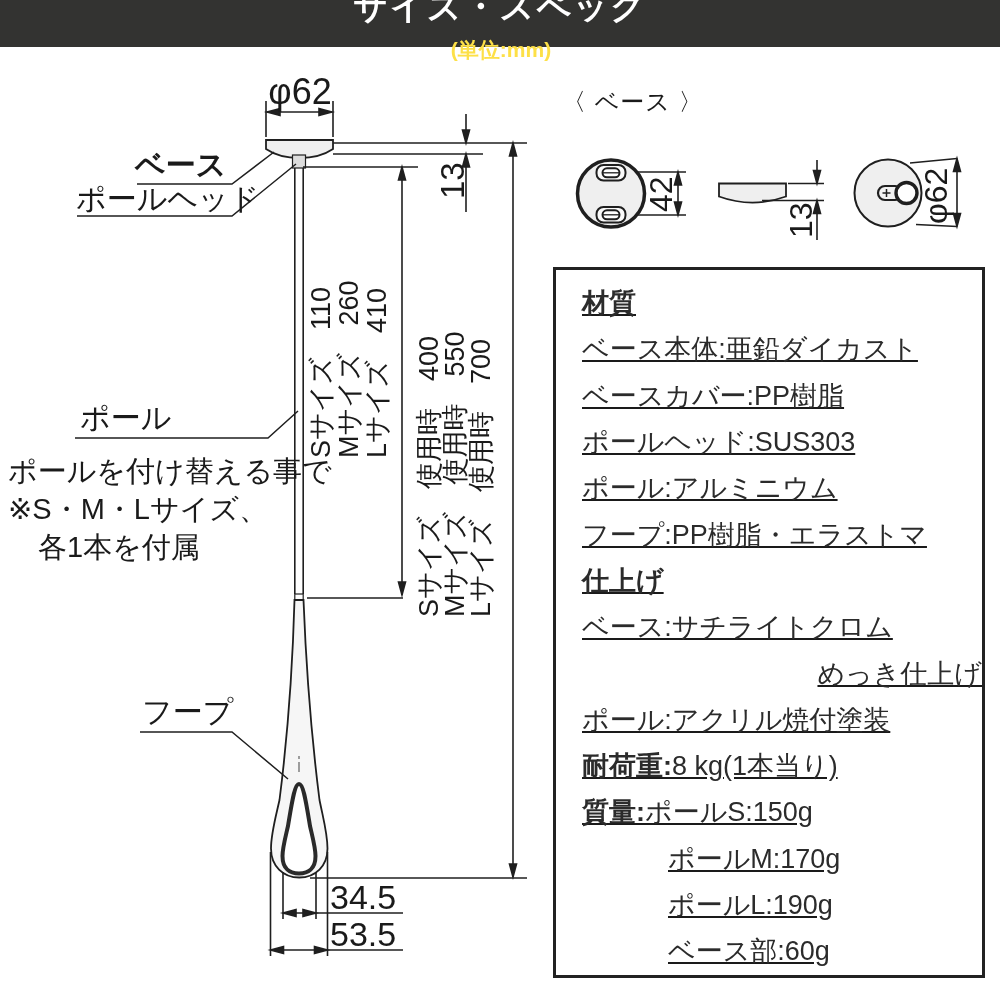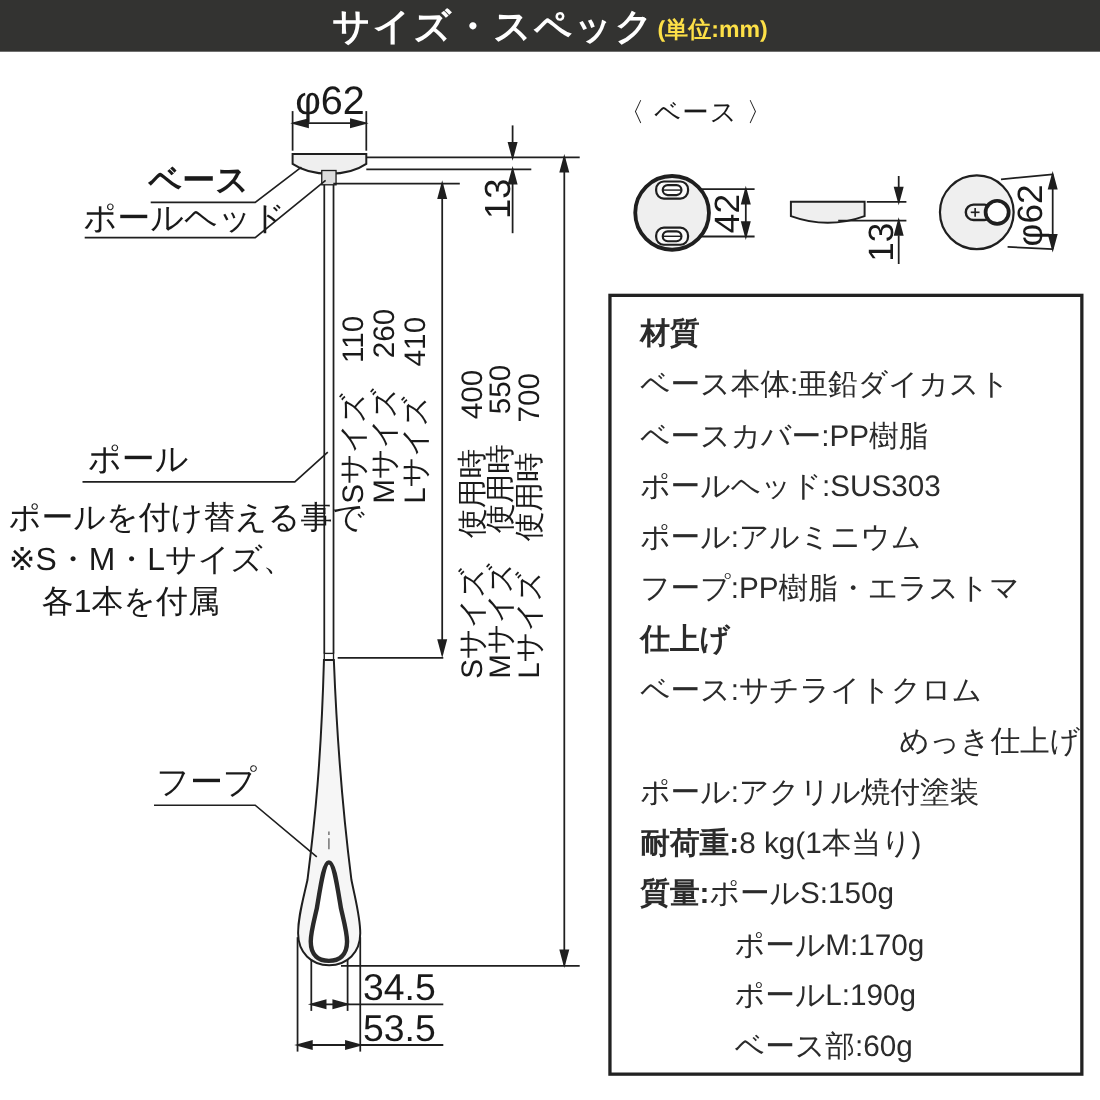--- a/index.html
+++ b/index.html
@@ -1,33 +1,33 @@
 <!DOCTYPE html>
 <html><head>
 <meta charset="utf-8">
 <style>
   html,body{margin:0;padding:0;}
   body{width:1000px;height:1000px;position:relative;background:#fff;overflow:hidden;
        font-family:"Liberation Sans","DejaVu Sans",sans-serif;color:#1a1a1a;}
   .abs{position:absolute;}
   
-  #header{left:0;top:0;width:1000px;height:47px;display:flex;align-items:center;justify-content:center;}
+  #header{left:0;top:0;width:1000px;height:47px;display:flex;align-items:center;justify-content:center;flex-direction:column;}
   #header .t1{color:#fff;font-size:34px;font-weight:bold;letter-spacing:2px;}
   #header .t2{color:#fde047;font-size:21px;font-weight:bold;margin-left:2px;padding-top:6px;}
   
   #draw{left:0;top:0;width:1000px;height:1000px;}
   svg text{font-family:"Liberation Sans","DejaVu Sans",sans-serif;fill:#1a1a1a;}
   
   .lbl{font-size:30px;line-height:1;white-space:nowrap;}
   #note{left:8px;top:452px;font-size:29px;line-height:38px;white-space:nowrap;}
   #note .ind{margin-left:30px;}
   #bv-title{left:562px;top:86px;font-size:24px;letter-spacing:1px;white-space:nowrap;}
   
   #spec{left:553px;top:267px;width:432px;height:711px;border:3px solid #222;
-        box-sizing:border-box;padding:10px 0 0 26px;background:#fff;}
+        box-sizing:border-box;padding:10px 0 0 26px;background:#fff;text-decoration:underline;}
   .spec-row{height:46.3px;font-size:27px;color:#2b2b2b;display:flex;align-items:center;white-space:nowrap;}
   .spec-row .b{font-weight:bold;}
   .ind1{padding-left:112px;justify-content:flex-end;}
   .ind2{padding-left:86px;}
 </style>
 </head>
 <body>
 
 <svg id="draw" class="abs" viewBox="0 0 1000 1000" width="1000" height="1000">
   <g stroke="#1f1f1f" stroke-width="1.6" fill="none">

